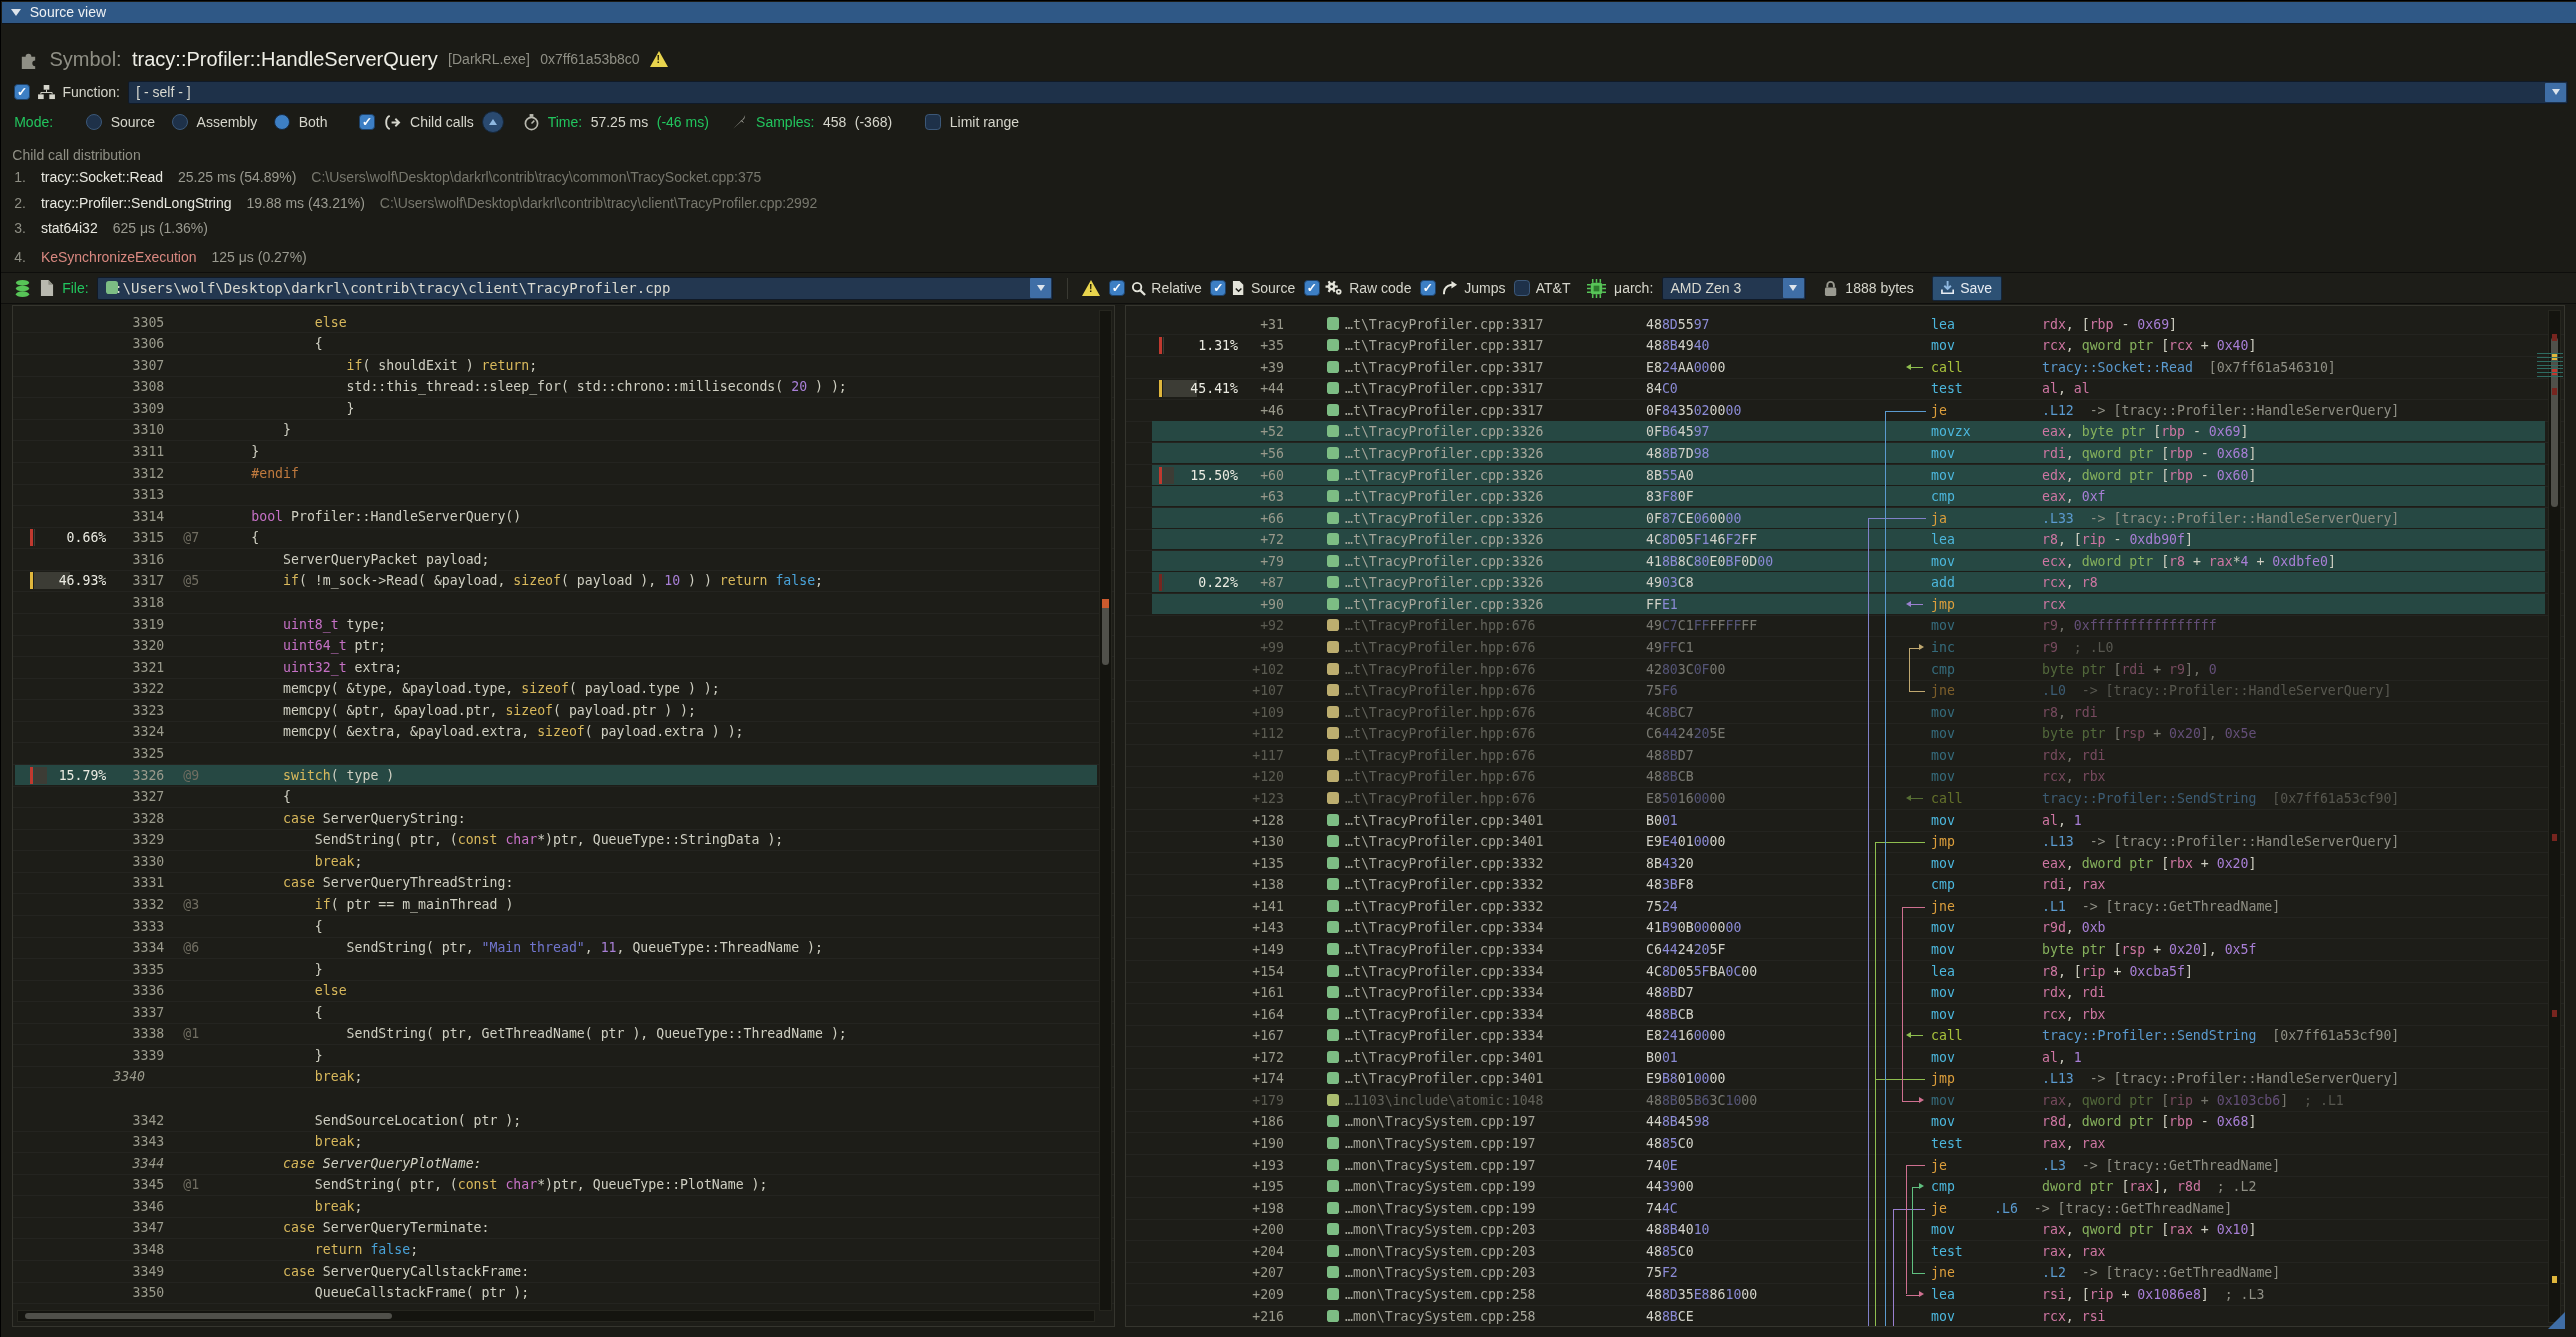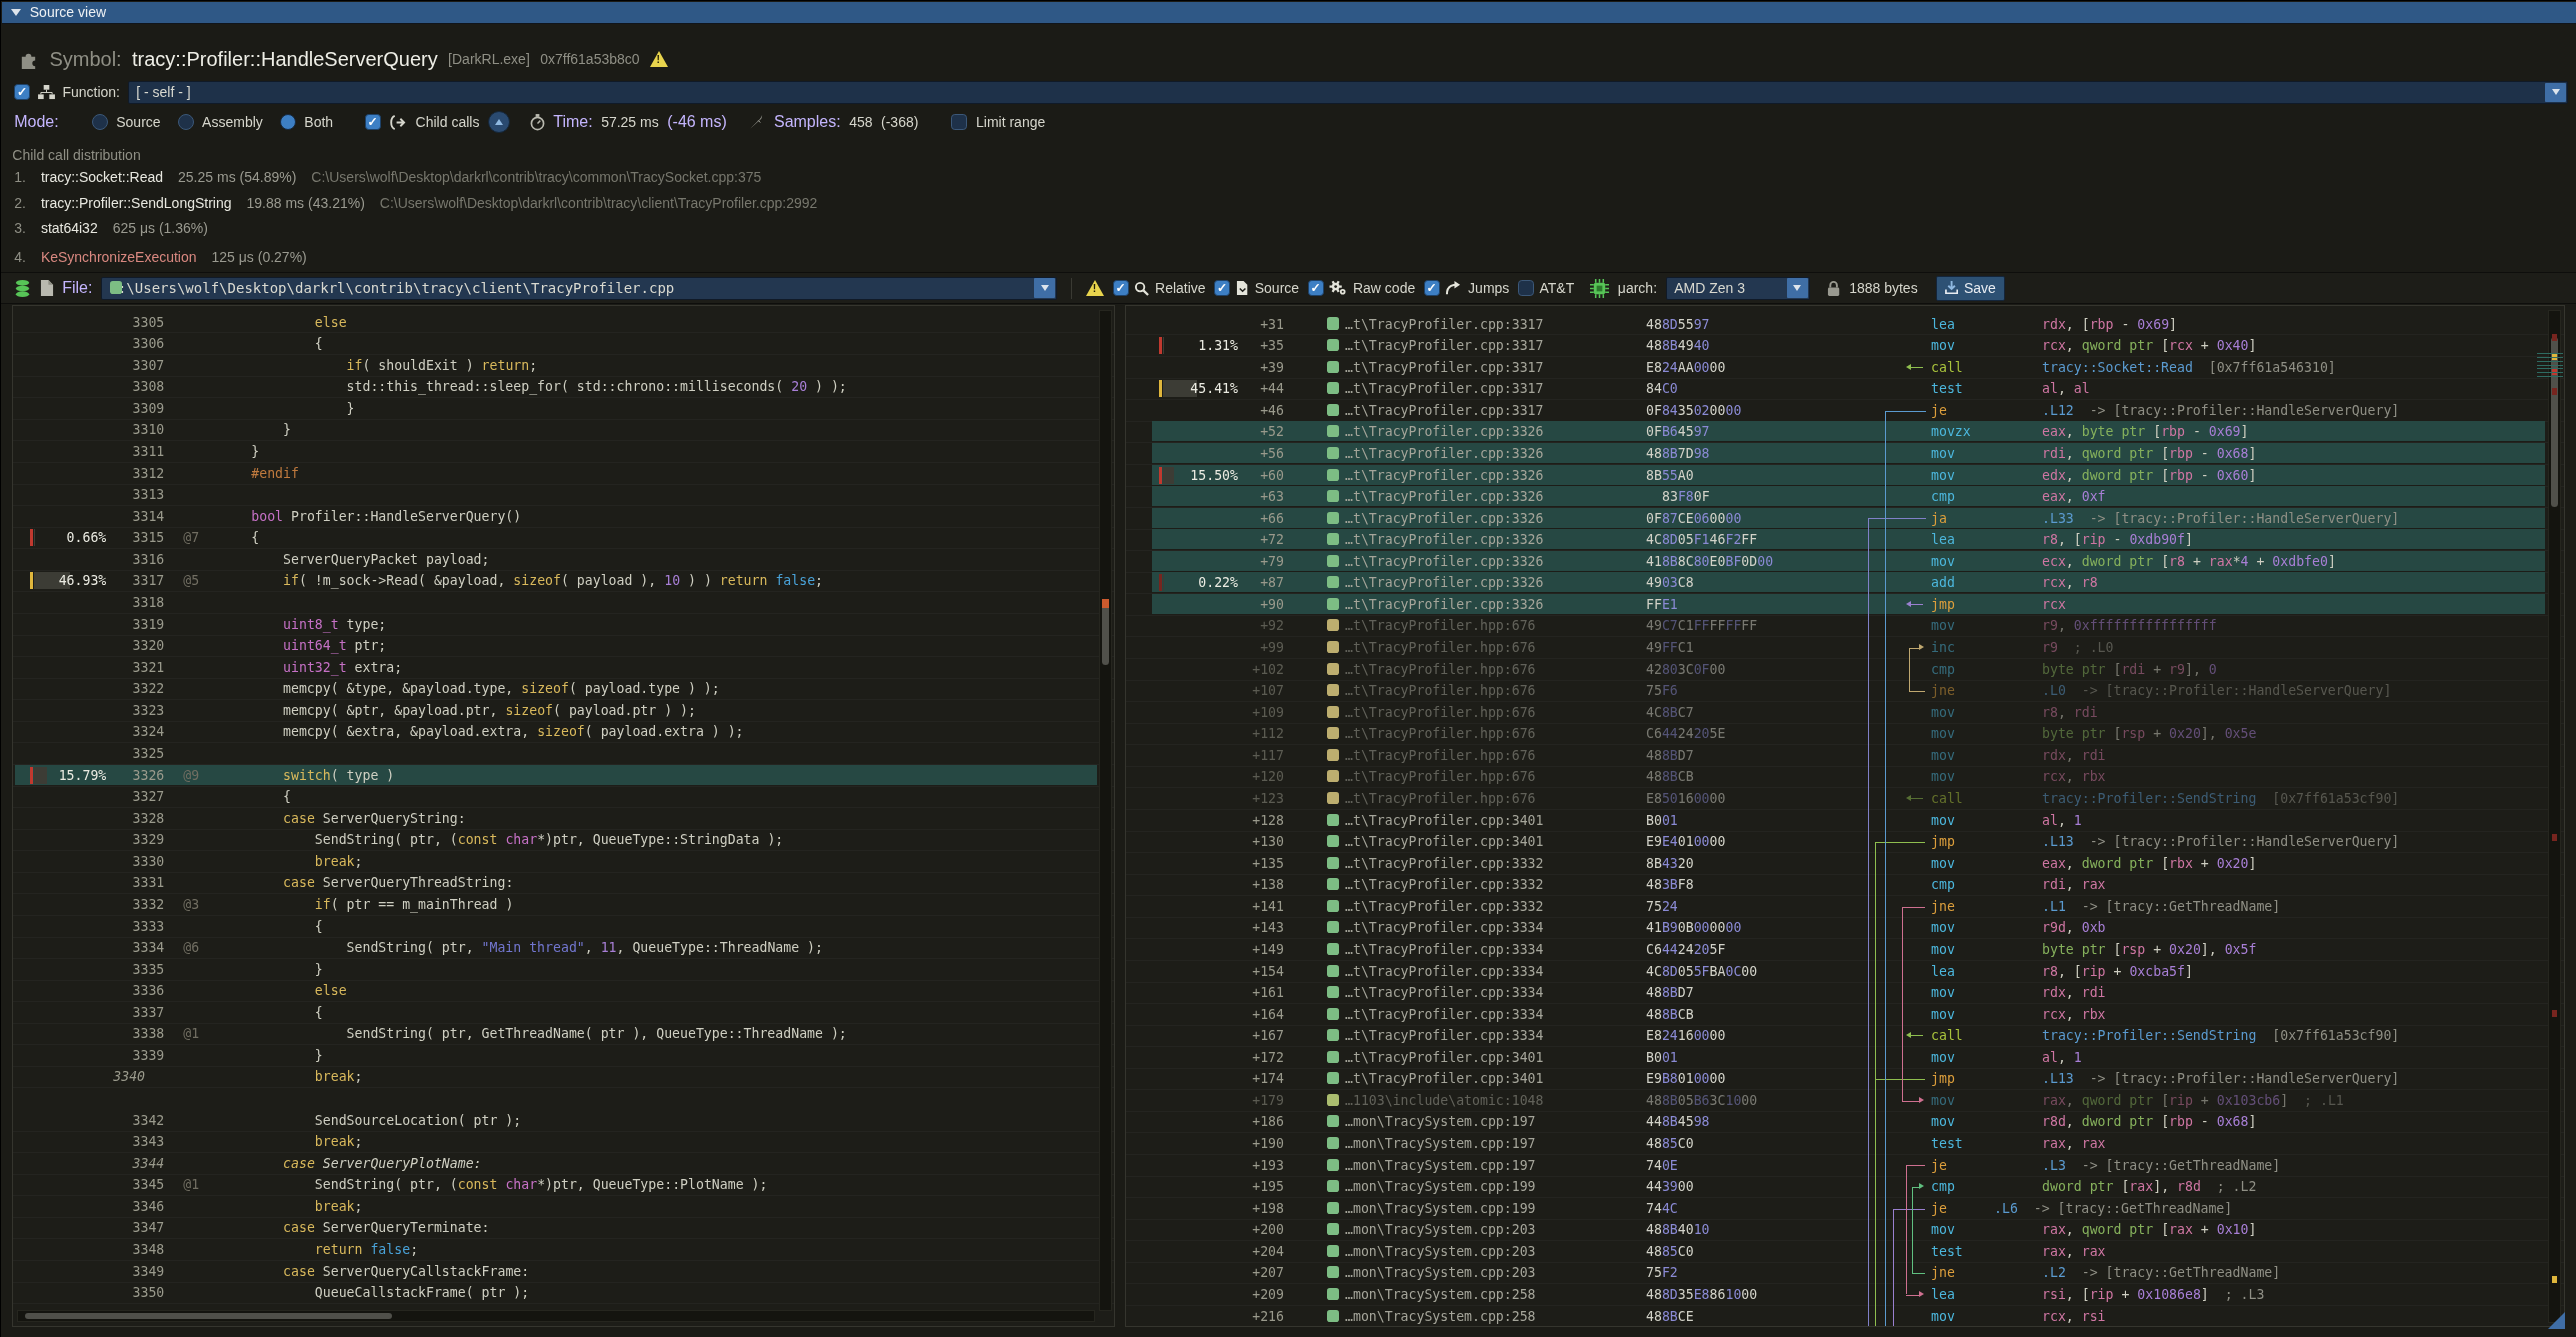--- a/index.html
+++ b/index.html
@@ -13,21 +13,21 @@
             color:#eef1f4;font-size:14px;border-bottom:0.9px solid #10151c;}
   .tri-down{width:0;height:0;border-left:5.7px solid transparent;border-right:5.7px solid transparent;border-top:7.6px solid #dde4ec;}
 
   
   #symrow{position:absolute;left:17px;top:42px;height:32px;display:flex;align-items:center;gap:10.4px;}
   .sym-label{color:#8f8f85;font-size:20px;}
   .sym-name{color:#eeeee6;font-size:20px;}
   .sym-dim{color:#8f8f85;font-size:14px;}
   #funcrow{position:absolute;left:13.2px;top:79px;height:24.6px;display:flex;align-items:center;gap:7.6px;width:2554px;}
   .lbl{color:#d6d6cc;font-size:14px;}
-  .dimlbl{color:#c4b5fd;font-size:16px;}
+  .dimlbl{color:#22c55e;font-size:14px;}
   .combo{background:#1e3149;border:0.9px solid #101a28;border-radius:1.9px;height:23px;display:flex;align-items:center;
          padding-left:7.6px;color:#d9d9d0;font-size:14px;position:relative;box-sizing:border-box;}
   .combo .arrowbox{position:absolute;right:0.9px;top:0.9px;bottom:0.9px;width:21px;background:#3f6ea6;border-radius:0.9px;
          display:flex;align-items:center;justify-content:center;}
   .combo .arrowbox .tri-down{border-top-width:6.6px;border-left-width:4.7px;border-right-width:4.7px;}
   #moderow{position:absolute;left:13.2px;top:109px;height:24.6px;display:flex;align-items:center;gap:8.5px;font-size:14px;}
 
   .checkbox{width:16px;height:16px;border-radius:3.8px;box-sizing:border-box;flex:none;}
   .checkbox.on{background:#3d7fc4;border:0.9px solid #1d4168;color:#fff;font-size:12.3px;font-weight:bold;
                display:flex;align-items:center;justify-content:center;}
@@ -602,21 +602,21 @@
           <div class="cell mn-m" style="left: 805px;">mov</div>
           <div class="cell" style="left: 916px;"><span class="t-r">edx</span><span class="t-pl">, </span><span class="t-p">dword ptr</span><span class="t-pl"> [</span><span class="t-r">rbp</span><span class="t-pl"> - </span><span class="t-n">0x60</span><span class="t-pl">]</span></div>
         </div>
         <div class="sq" style="left: 201px; background: rgb(125, 189, 132);"></div>
       </div>
       <div class="row" style="top: 180px; height: 21.6px;">
         <div class="hlband" style="inset: 0px 19px 0.9px 26.4px;"></div>
         <div style="position: absolute; inset: 0px;">
           <div class="cell num-gray" style="left: 118px; width: 40px; text-align: right;">+63</div>
           <div class="cell filetxt" style="left: 219px;">…t\TracyProfiler.cpp:3326</div>
-          <div class="cell" style="left: 520px; margin-left: 16px;"><span class="b0">83</span><span class="b1">F8</span><span class="b0">0F</span></div>
+          <div class="cell" style="left: 520px;"><span class="b0">83</span><span class="b1">F8</span><span class="b0">0F</span></div>
           <div class="cell mn-m" style="left: 805px;">cmp</div>
           <div class="cell" style="left: 916px;"><span class="t-r">eax</span><span class="t-pl">, </span><span class="t-n">0xf</span></div>
         </div>
         <div class="sq" style="left: 201px; background: rgb(125, 189, 132);"></div>
       </div>
       <div class="row" style="top: 202px; height: 21.6px;">
         <div class="hlband" style="inset: 0px 19px 0.9px 26.4px;"></div>
         <div style="position: absolute; inset: 0px;">
           <div class="cell num-gray" style="left: 118px; width: 40px; text-align: right;">+66</div>
           <div class="cell filetxt" style="left: 219px;">…t\TracyProfiler.cpp:3326</div>

